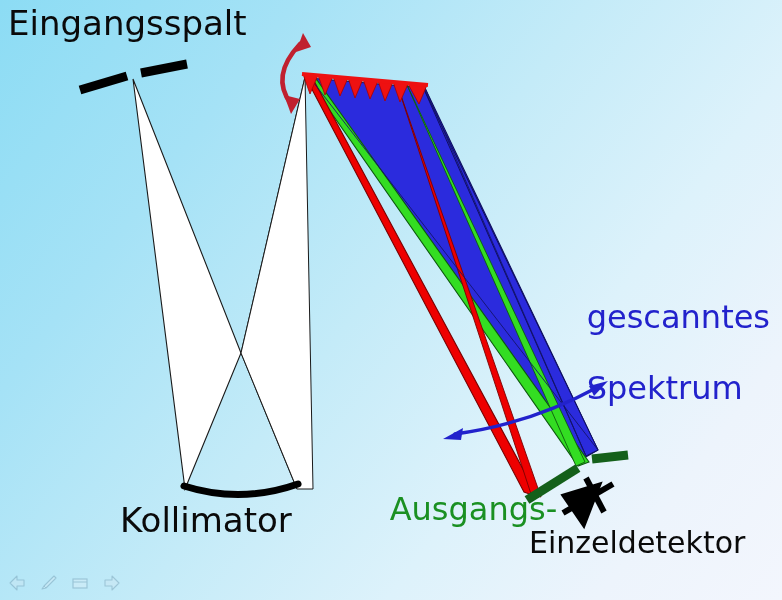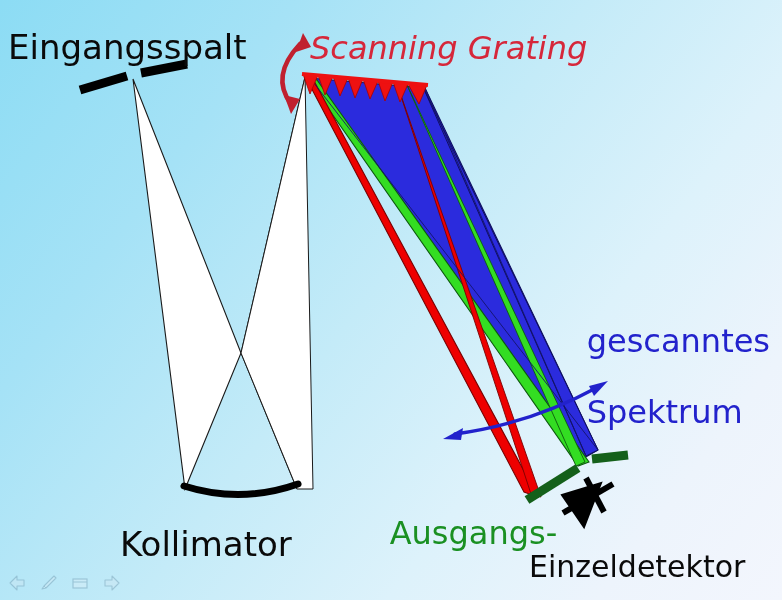--- a/index.html
+++ b/index.html
@@ -20,21 +20,20 @@
     position: absolute;
     left: 0; top: 0;
     width: 782px;
     height: 600px;
   }
   .lbl {
     position: absolute;
     white-space: pre;
     line-height: 1.02;
     user-select: none;
-    margin-top: 24px;
   }
   .lbl-entrance {
     left: 8px; top: 6px;
     font-size: 34px;
     color: #0a0a0a;
   }
   .lbl-grating {
     left: 310px; top: 8px;
     font-size: 32px;
     font-style: italic;
@@ -142,21 +141,20 @@
     <g>
       <polygon points="562,495 601,483 584,527" fill="#000000" stroke="#000000" stroke-width="2"></polygon>
       <line x1="586" y1="478" x2="604" y2="512" stroke="#000000" stroke-width="6"></line>
       <line x1="563" y1="513" x2="613" y2="484" stroke="#000000" stroke-width="6"></line>
     </g>
 
   </svg>
 
   <div class="lbl lbl-entrance">Eingangsspalt</div>
 
-  <div class="lbl lbl-grating">Scanning Grating</div>
 
   <div class="lbl lbl-spectrum">
     <span>gescanntes</span><br>
     <span>Spektrum</span>
   </div>
 
   <div class="lbl lbl-collimator">Kollimator</div>
 
   <div class="lbl lbl-exitslit">
     <span>Ausgangs-</span>

